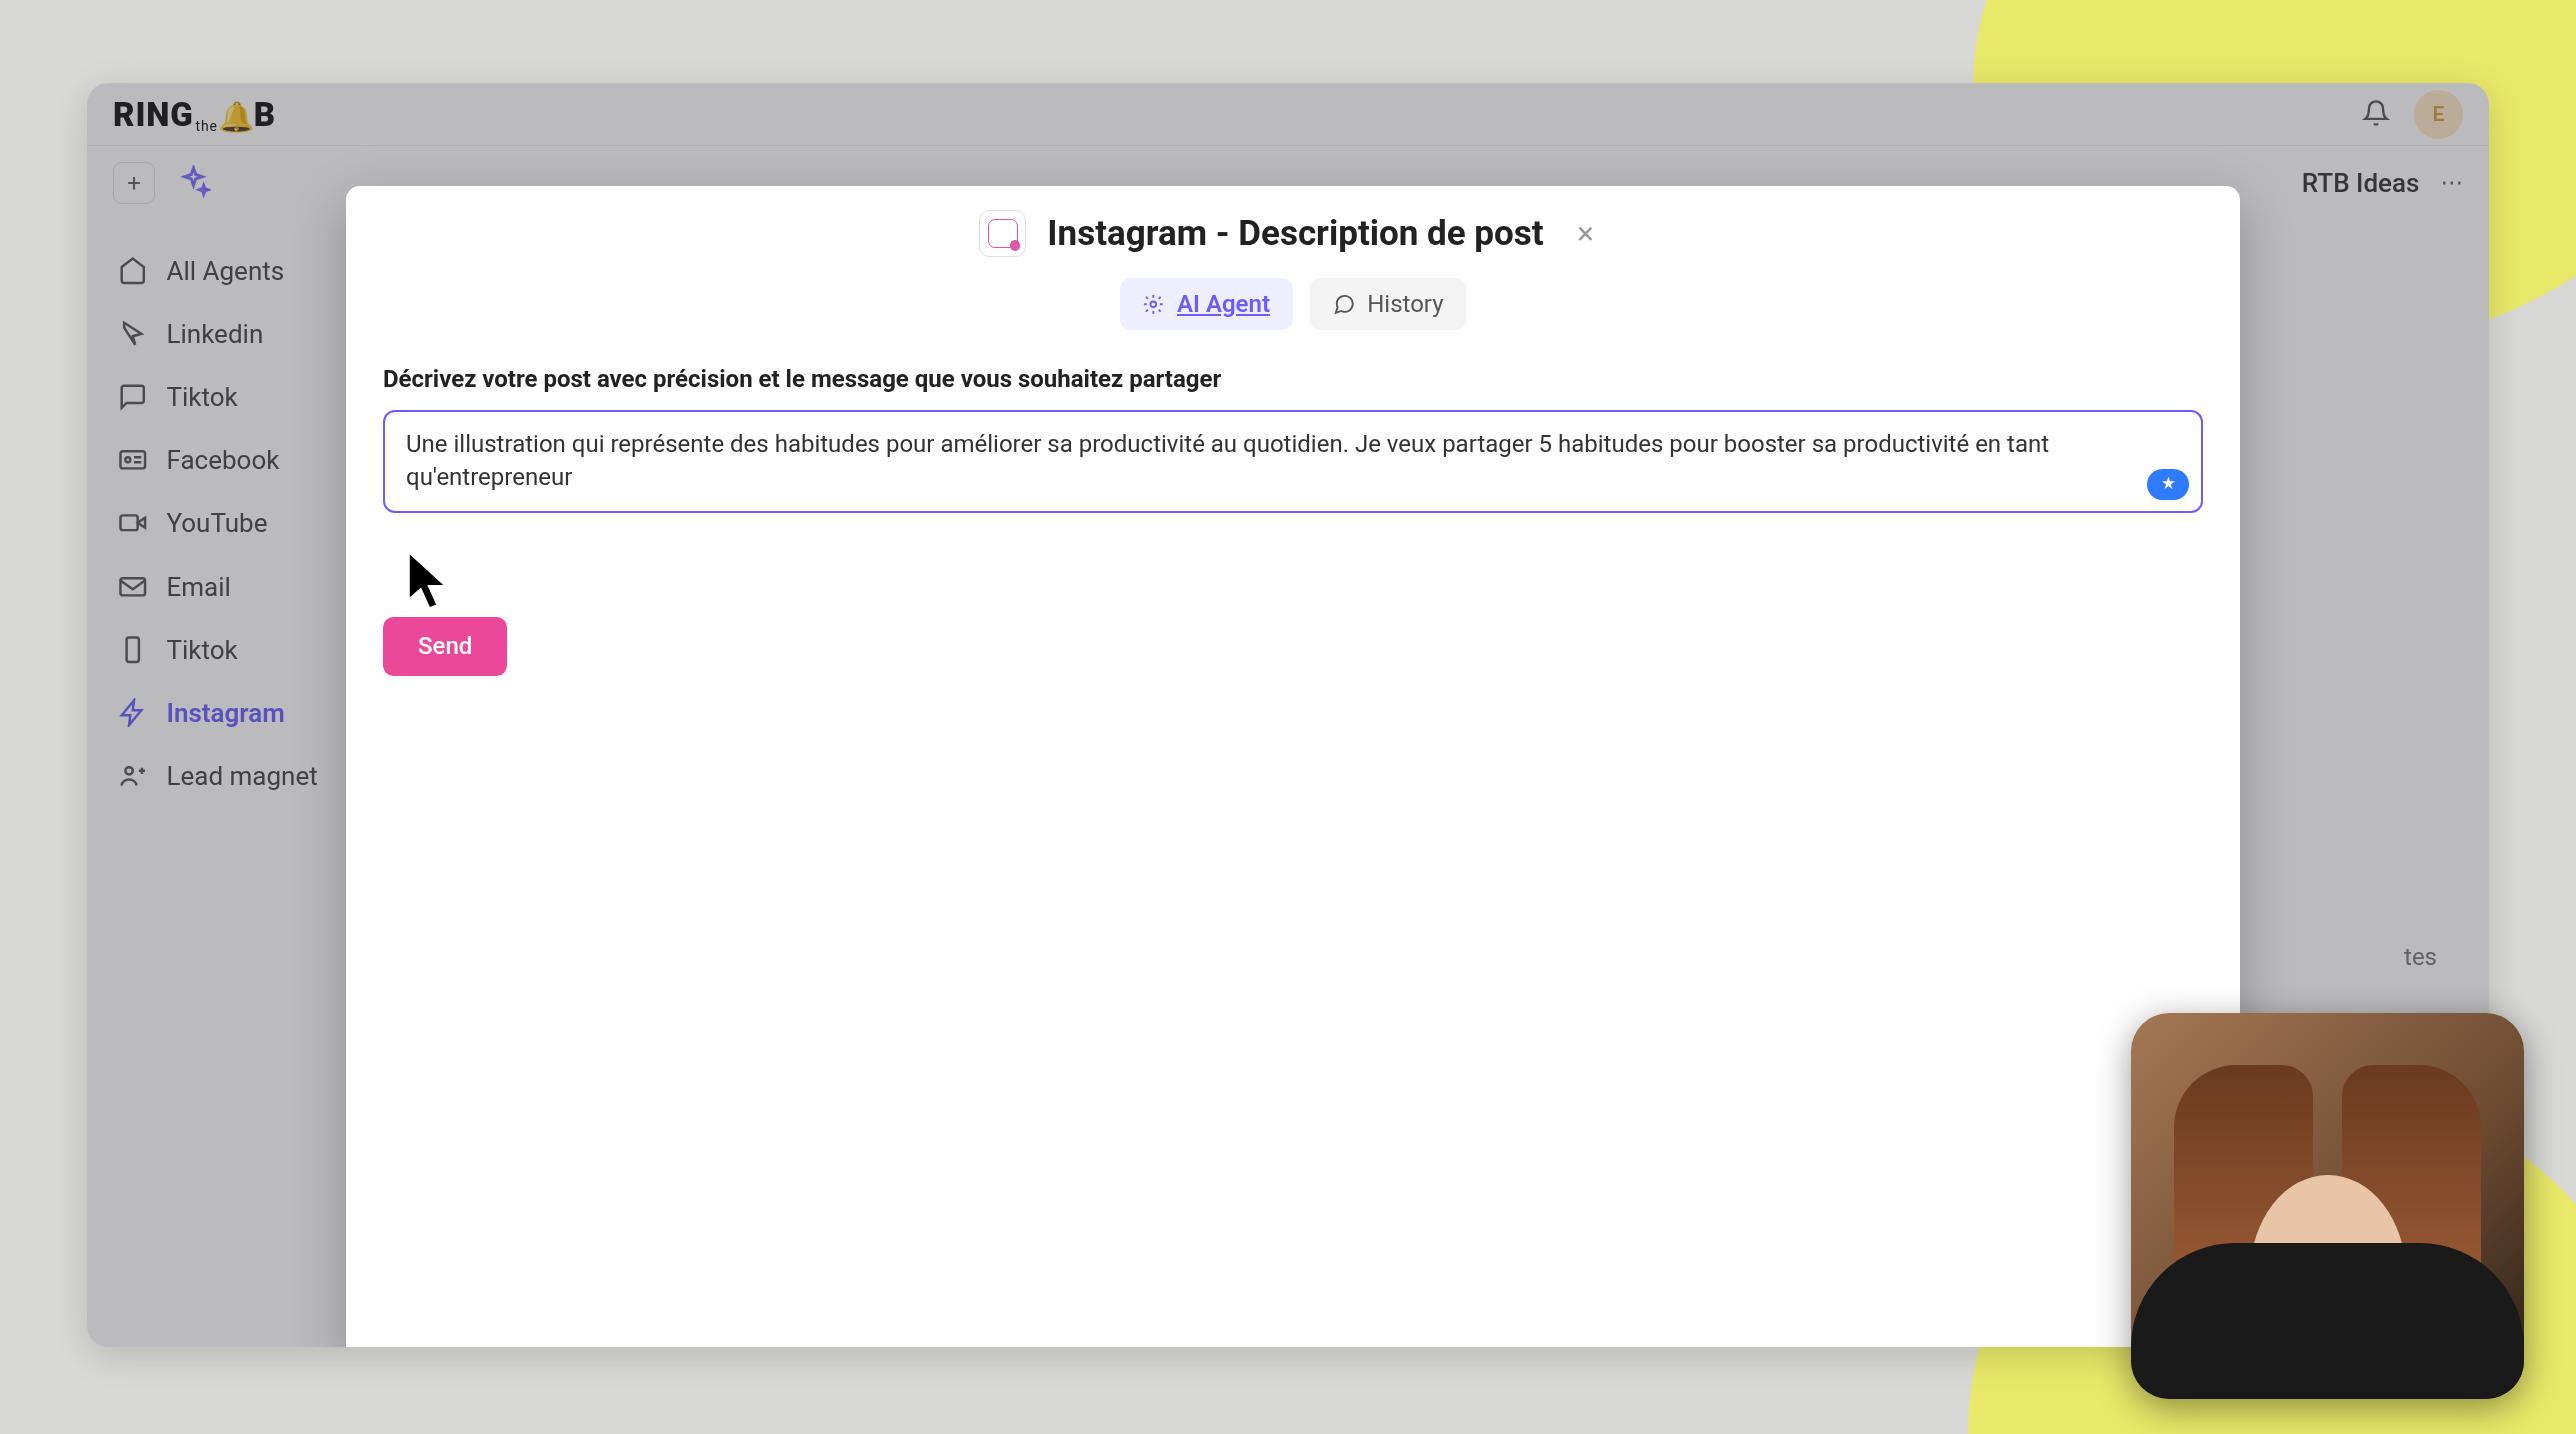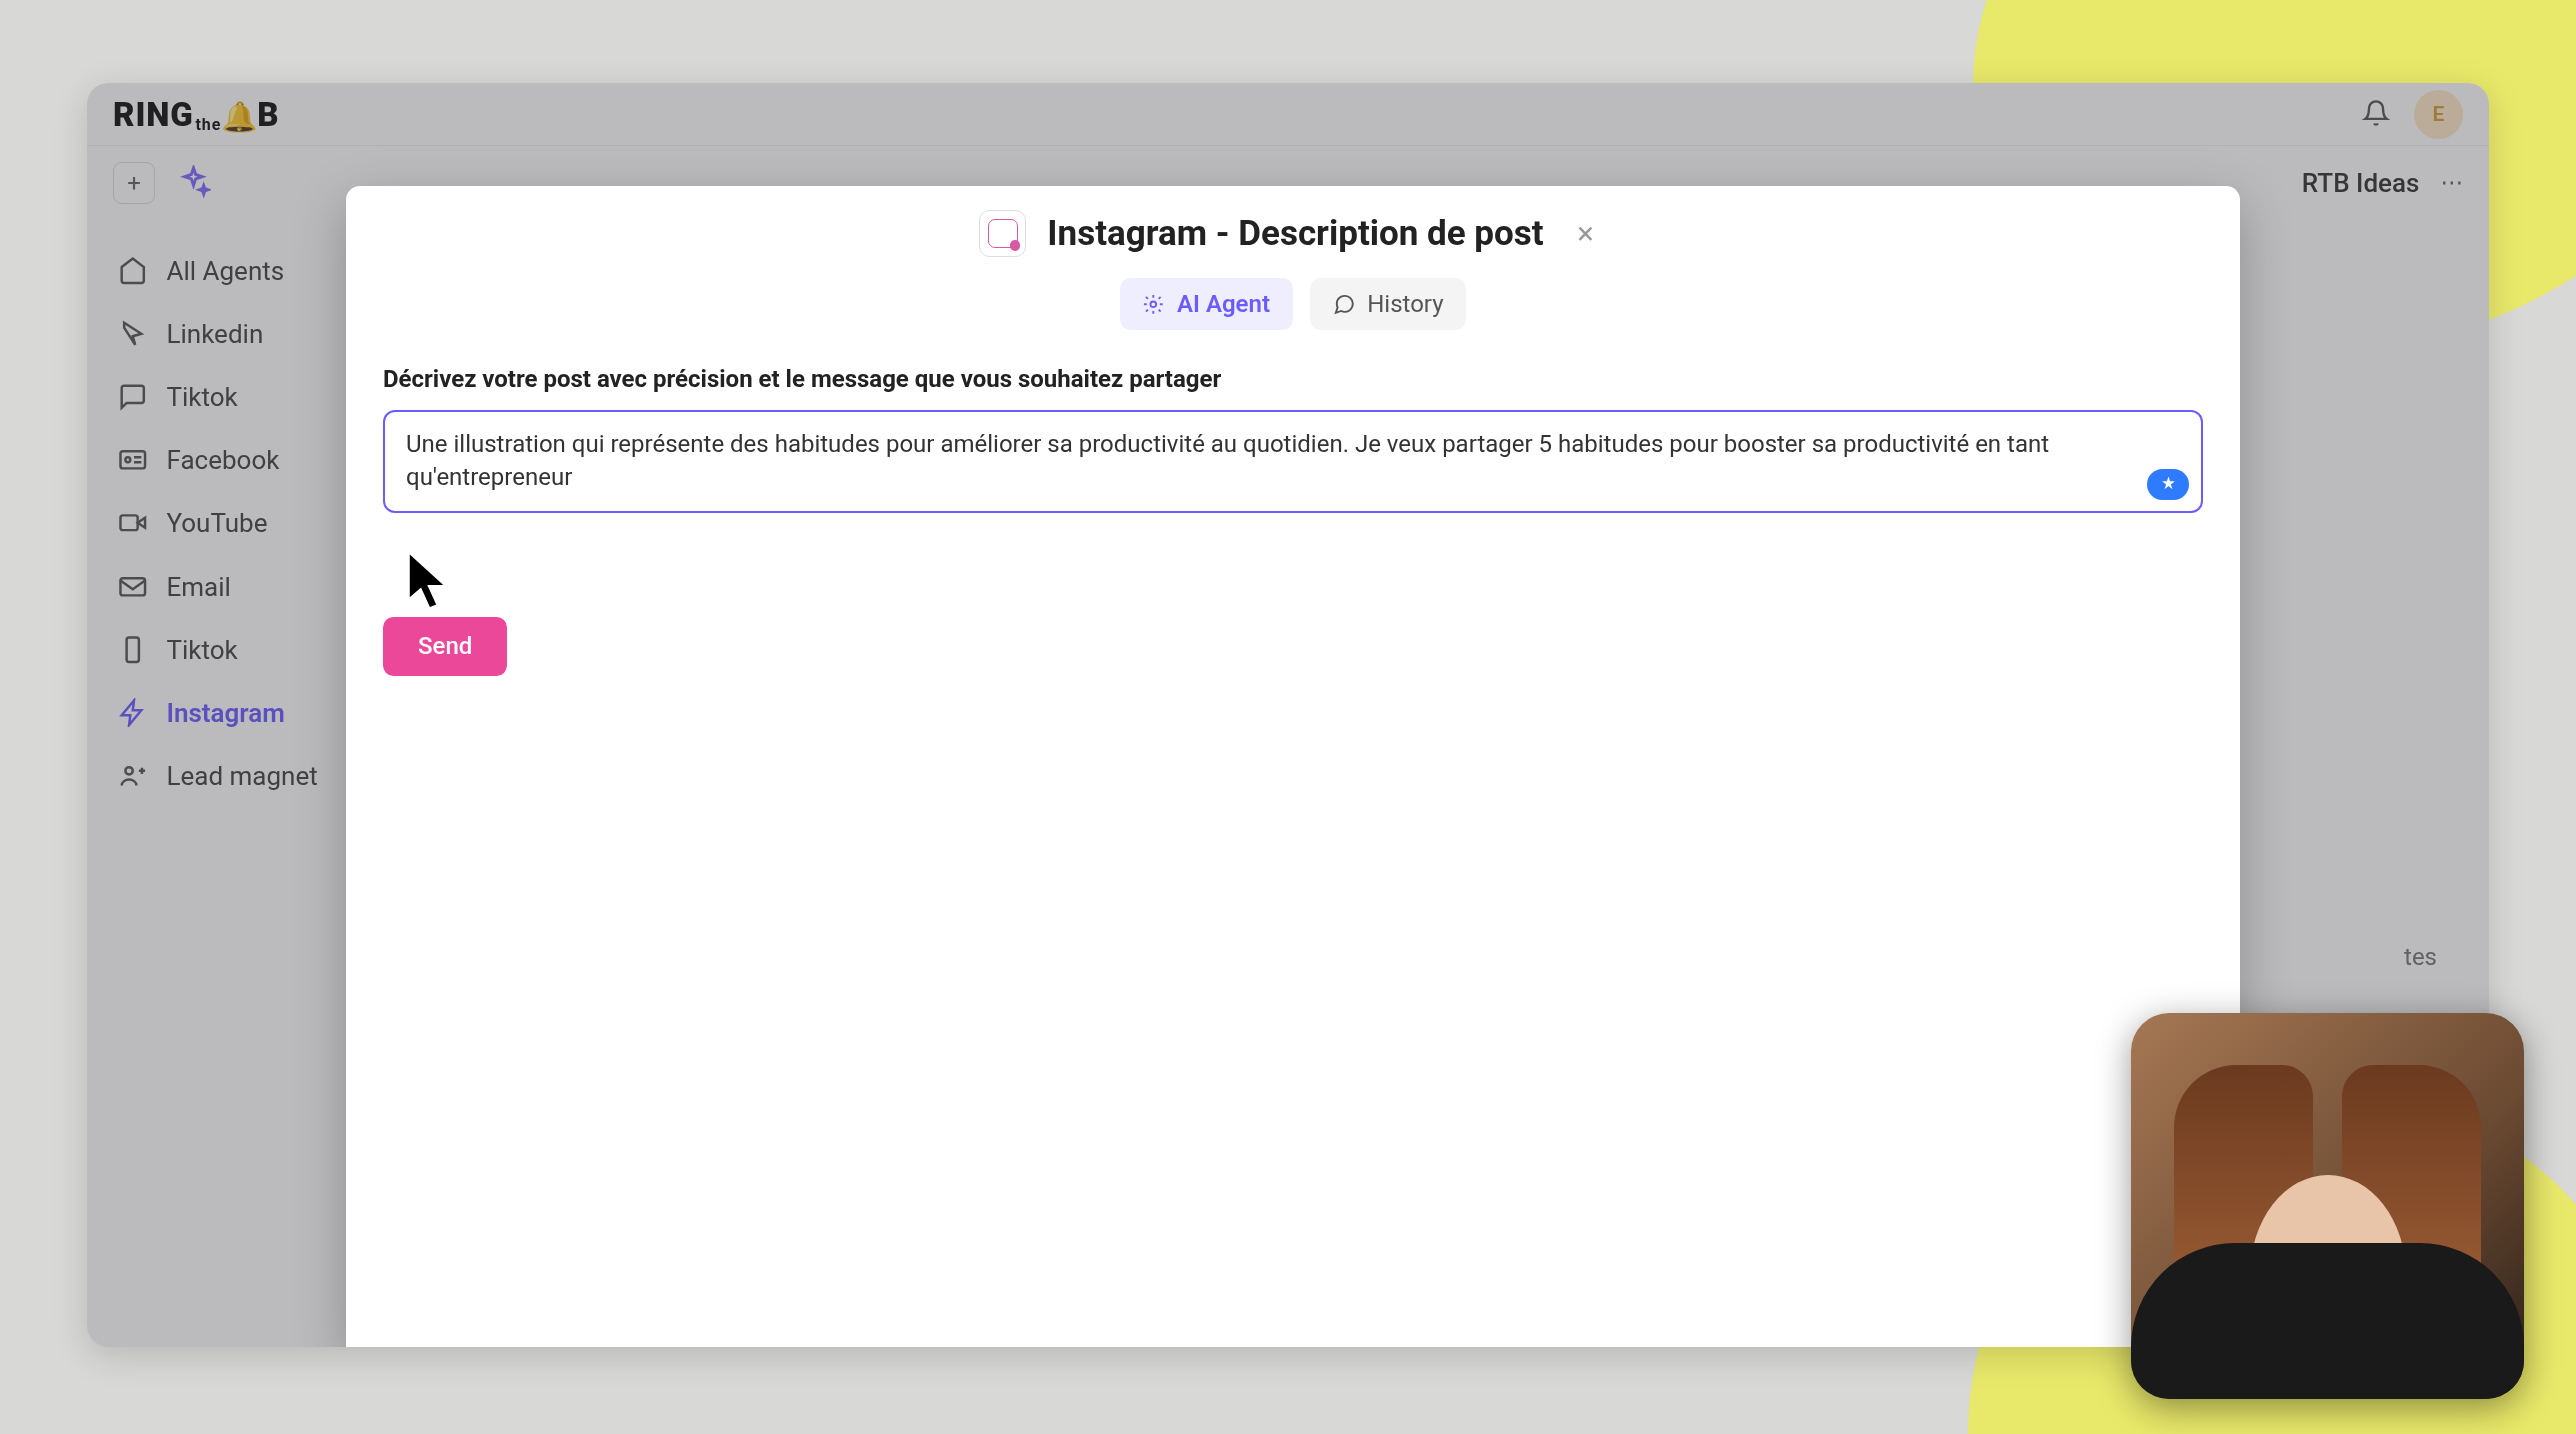--- a/index.html
+++ b/index.html
@@ -8,21 +8,21 @@
 
 .bg-blob-1 { position:absolute; right:-174px; top:-261px; width:782px; height:608px; background:#e8e86a; border-radius:50%; transform:rotate(-15deg); }
 .bg-blob-2 { position:absolute; right:-87px; bottom:-348px; width:695px; height:695px; background:#e8e86a; border-radius:50%; }
 
 
 .app-window { position:absolute; left:87px; top:83px; width:2402px; height:1264px; background:#fff; border-radius:21px; box-shadow:0 8.7px 35px rgba(0,0,0,0.15); overflow:hidden; }
 
 
 .topbar { height:63px; display:flex; align-items:center; padding:0 26px; border-bottom:0.9px solid #eee; }
 .logo { font-family:Arial Black,sans-serif; font-weight:900; font-size:33px; letter-spacing:0.9px; display:flex; align-items:flex-end; color:#111; }
-.logo .sub { font-size:16px; font-weight:700; margin:0 1.7px; }
+.logo .sub { font-size:14px; font-weight:400; margin:0 1.7px; }
 .logo .bell { color:#e6c84c; font-size:29.5px; margin:0 -1.7px; }
 .topbar-spacer { flex:1; }
 .topbar-right { display:flex; align-items:center; gap:24px; }
 .notif-icon svg { width:28px; height:28px; }
 .avatar { width:49px; height:49px; border-radius:50%; background:#fde9c6; color:#d49b3a; display:flex; align-items:center; justify-content:center; font-weight:600; font-size:21px; }
 
 
 .secondbar { height:73px; display:flex; align-items:center; padding:0 26px; gap:21px; }
 .plus-btn { width:42px; height:42px; border:0.9px solid #ddd; border-radius:8.7px; display:flex; align-items:center; justify-content:center; font-size:24px; color:#666; background:#fff; }
 .sparkle-btn { width:35px; height:35px; display:flex; align-items:center; justify-content:center; color:#7c6cff; }
@@ -44,21 +44,21 @@
 .overlay { position:absolute; inset:0; background:rgba(60,60,70,0.35); display:flex; justify-content:center; }
 .modal { position:absolute; top:103px; left:259px; right:249px; bottom:0; background:#fff; border-radius:14px 14px 0 0; box-shadow:0 17.4px 52px rgba(0,0,0,0.25); display:flex; flex-direction:column;align-items:center; }
 .modal-header { display:flex; align-items:center; padding:24px 37px 17.4px 37px; gap:21px; }
 .modal-icon { width:47px; height:47px; border:1.7px solid #ddd; border-radius:10.4px; display:flex; align-items:center; justify-content:center; }
 .modal-icon-inner { width:29.5px; height:29.5px; border:1.7px solid #d85aa5; border-radius:7px; position:relative; }
 .modal-icon-inner::after { content:""; position:absolute; right:-3.5px; bottom:-3.5px; width:10.4px; height:10.4px; border-radius:50%; background:#d85aa5; }
 .modal-title { font-size:35px; font-weight:700; color:#222; }
 .modal-close { margin-left:auto; font-size:31px; color:#999; cursor:pointer; width:42px; height:42px; display:flex; align-items:center; justify-content:center; }
 .modal-tabs { display:flex; gap:17.4px; padding:3.5px 37px 21px 37px; }
 .tab { display:flex; align-items:center; gap:12px; padding:12px 22.6px; border-radius:10.4px; font-size:24px; cursor:pointer; }
-.tab.active { background:#efeeff; color:#6b5cff; font-weight:600; }
+.tab.active { background:#efeeff; color:#6b5cff; font-weight:600;text-decoration:underline; }
 .tab.inactive { background:#f4f4f5; color:#555; }
 .tab svg { width:22.6px; height:22.6px; }
 .modal-body { padding:14px 37px; }
 .form-label { font-size:24px; font-weight:700; color:#222; margin-bottom:17.4px; }
 .textarea-wrap { position:relative; border:2.6px solid #6b5cff; border-radius:12px; background:#fff; padding:15.6px 21px; min-height:94px; }
 .textarea-content { font-size:24px; color:#333; line-height:1.4; outline:none; }
 .enhance-btn { position:absolute; right:12px; bottom:10.4px; width:42px; height:31px; background:#2f7bff; border-radius:15.6px; display:flex; align-items:center; justify-content:center; }
 .enhance-btn svg { width:19px; height:19px; }
 .send-btn { margin-top:104px; padding:15.6px 35px; background:#ec4899; color:#fff; font-size:24px; font-weight:500; border:none; border-radius:10.4px; cursor:pointer; }
 

